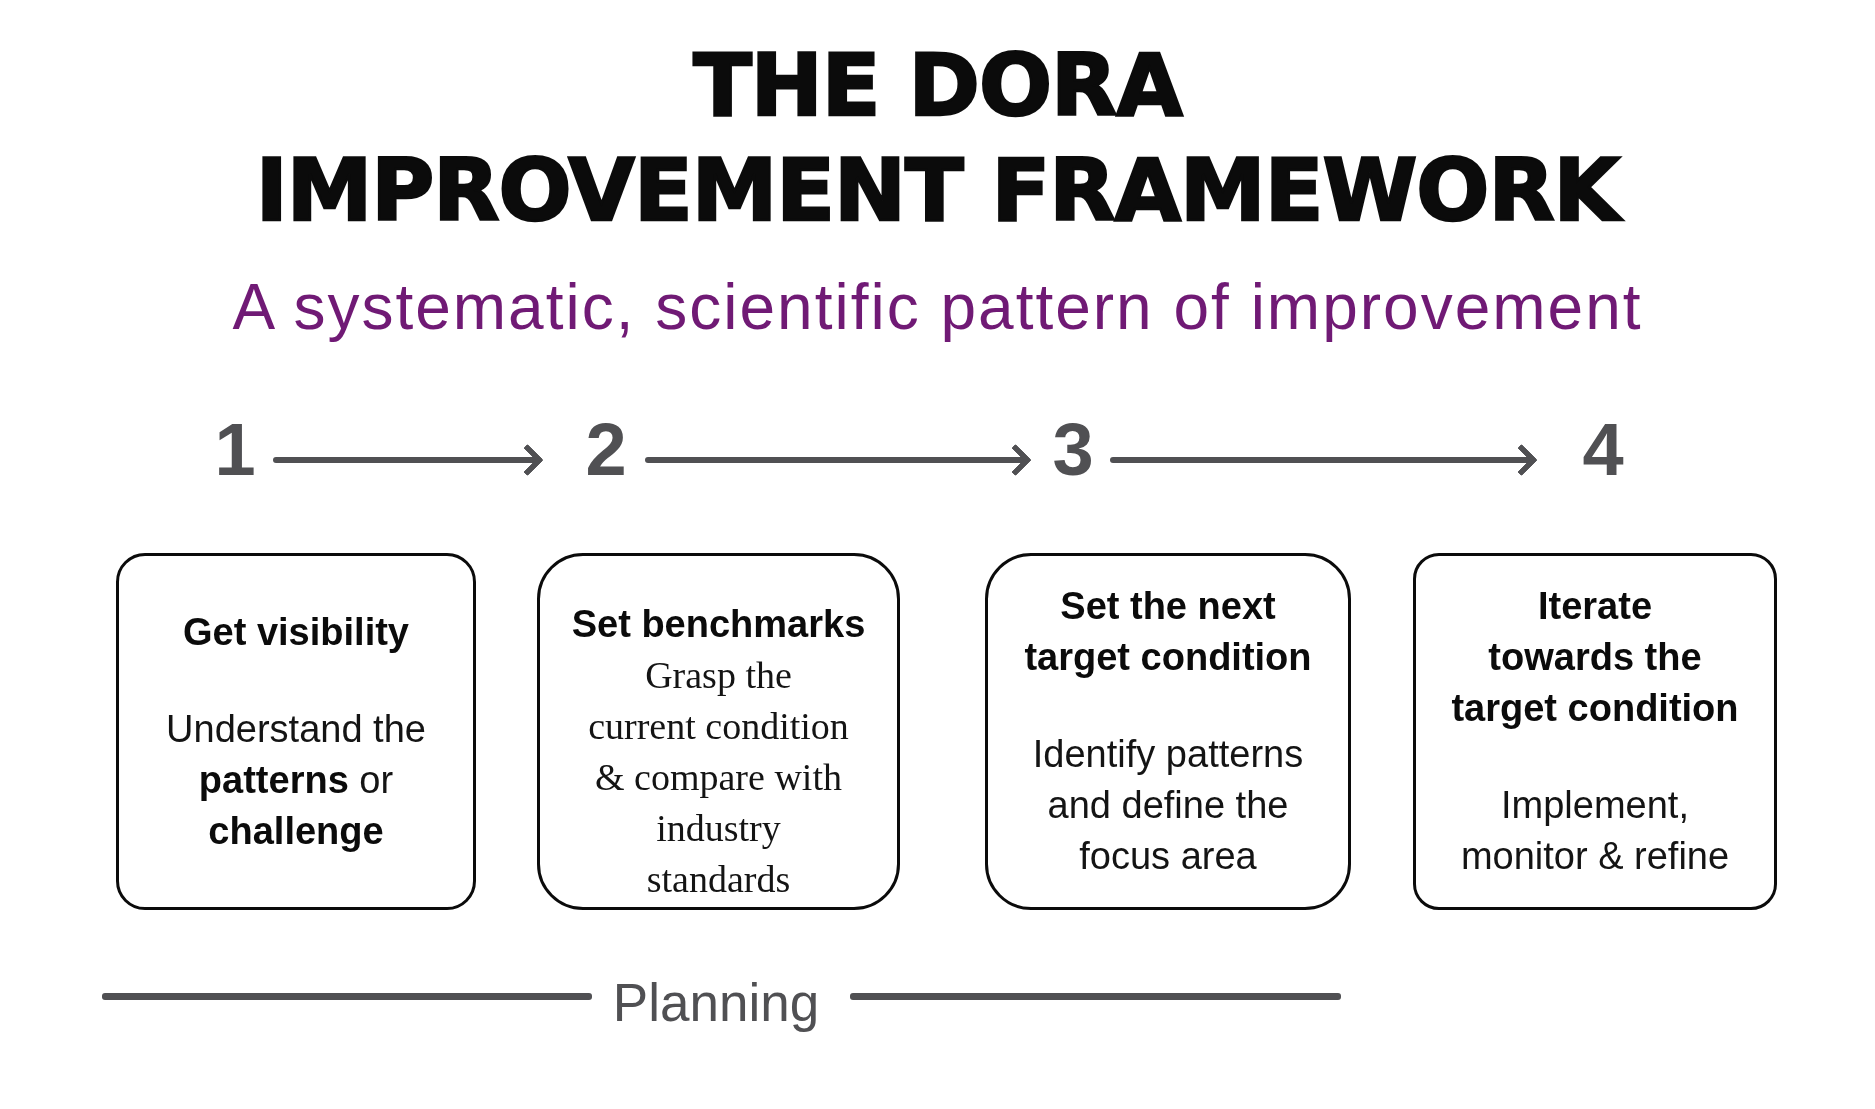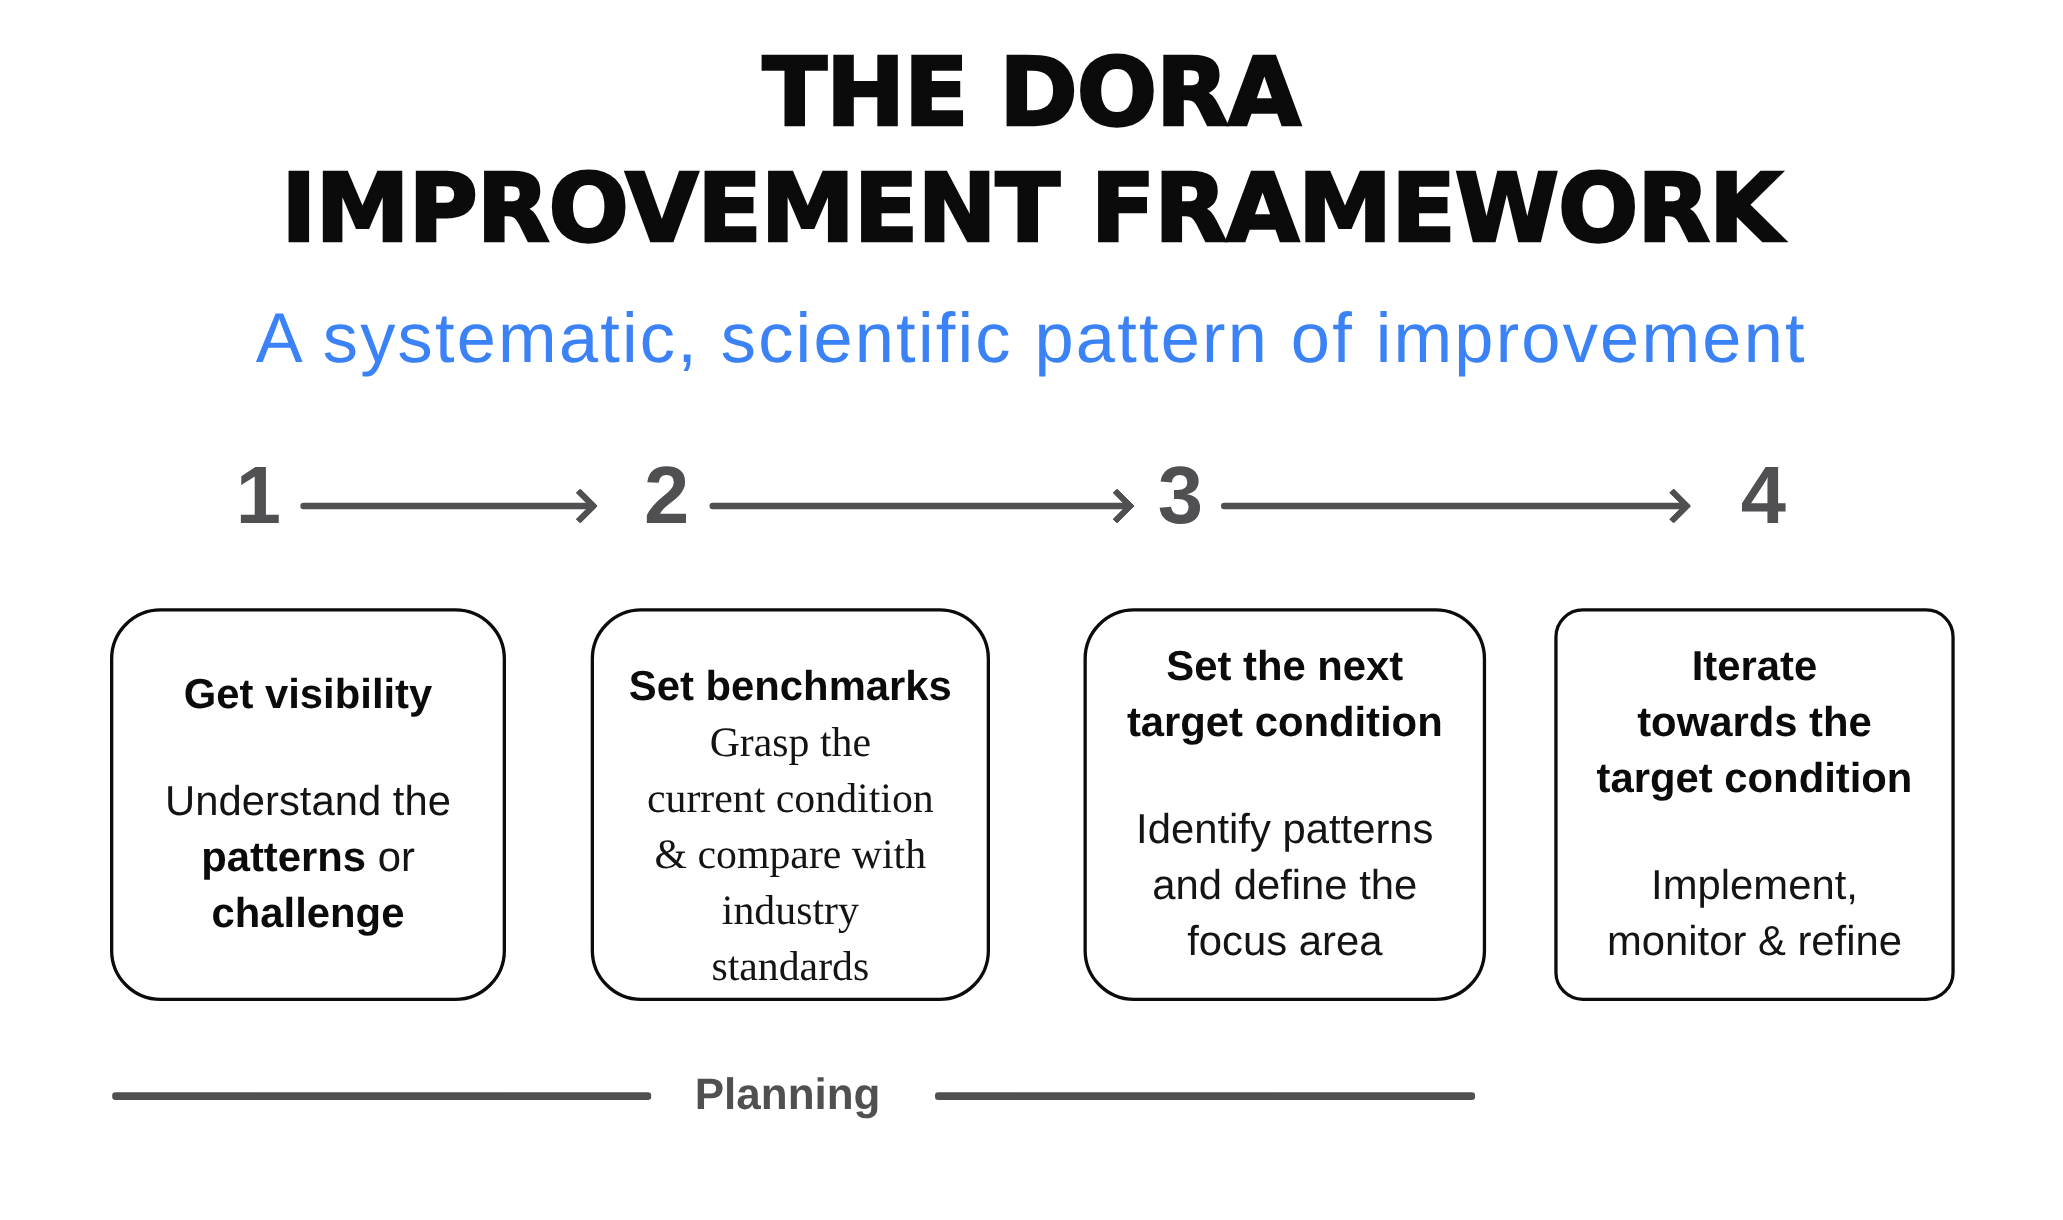--- a/index.html
+++ b/index.html
@@ -27,21 +27,21 @@
     letter-spacing:-1px;
     color:var(--text-black);
     -webkit-text-stroke:2.5px var(--text-black);
   }
   .subtitle{
     position:absolute;top:270px;left:0;right:0;
     text-align:center;
     font-size:64px;line-height:74px;
     font-weight:400;
     letter-spacing:2px;
-    color:#3b82f6;
+    color:#701a75;
   }
 
   
   .step-num{
     position:absolute;top:413px;
     transform:translateX(-50%);
     font-size:74px;line-height:1;
     font-weight:bold;
     color:var(--accent-gray);
   }
@@ -83,38 +83,38 @@
     font-size:38px;line-height:51px;
     white-space:pre;
     color:#141414;
     margin-top:46px;
   }
   .box--tight{padding-top:41px;}
   .box--tight .box-body{margin-top:0;font-family:Liberation Serif, serif;}
   .box-body--rich{white-space:normal;}
   .box-body--rich strong{font-weight:bold;color:var(--text-black);}
 
-  .box-1{left:100px;width:360px;}
+  .box-1{left:116px;width:360px;border-radius:29px;}
   .box-2{left:537px;width:363px;}
   .box-3{left:985px;width:366px;}
   .box-4{left:1413px;width:364px;border-radius:26px;}
 
   
   .phase-line{
     position:absolute;top:993px;height:7px;
     background:var(--accent-gray);
     border-radius:3px;
   }
   .phase-line--left{left:102px;width:490px;}
   .phase-line--right{left:850px;width:491px;}
   .phase-label{
     position:absolute;top:972px;
     transform:translateX(-50%);
-    font-size:40px;line-height:1.16;
-    font-weight:bold;
+    font-size:53px;line-height:1.16;
+    font-weight:normal;
     color:var(--accent-gray);
   }
   .phase-label--planning{left:716px;}
   .phase-label--executing{left:1595px;}
 </style>
 </head>
 <body>
 
 <div class="canvas">
 

